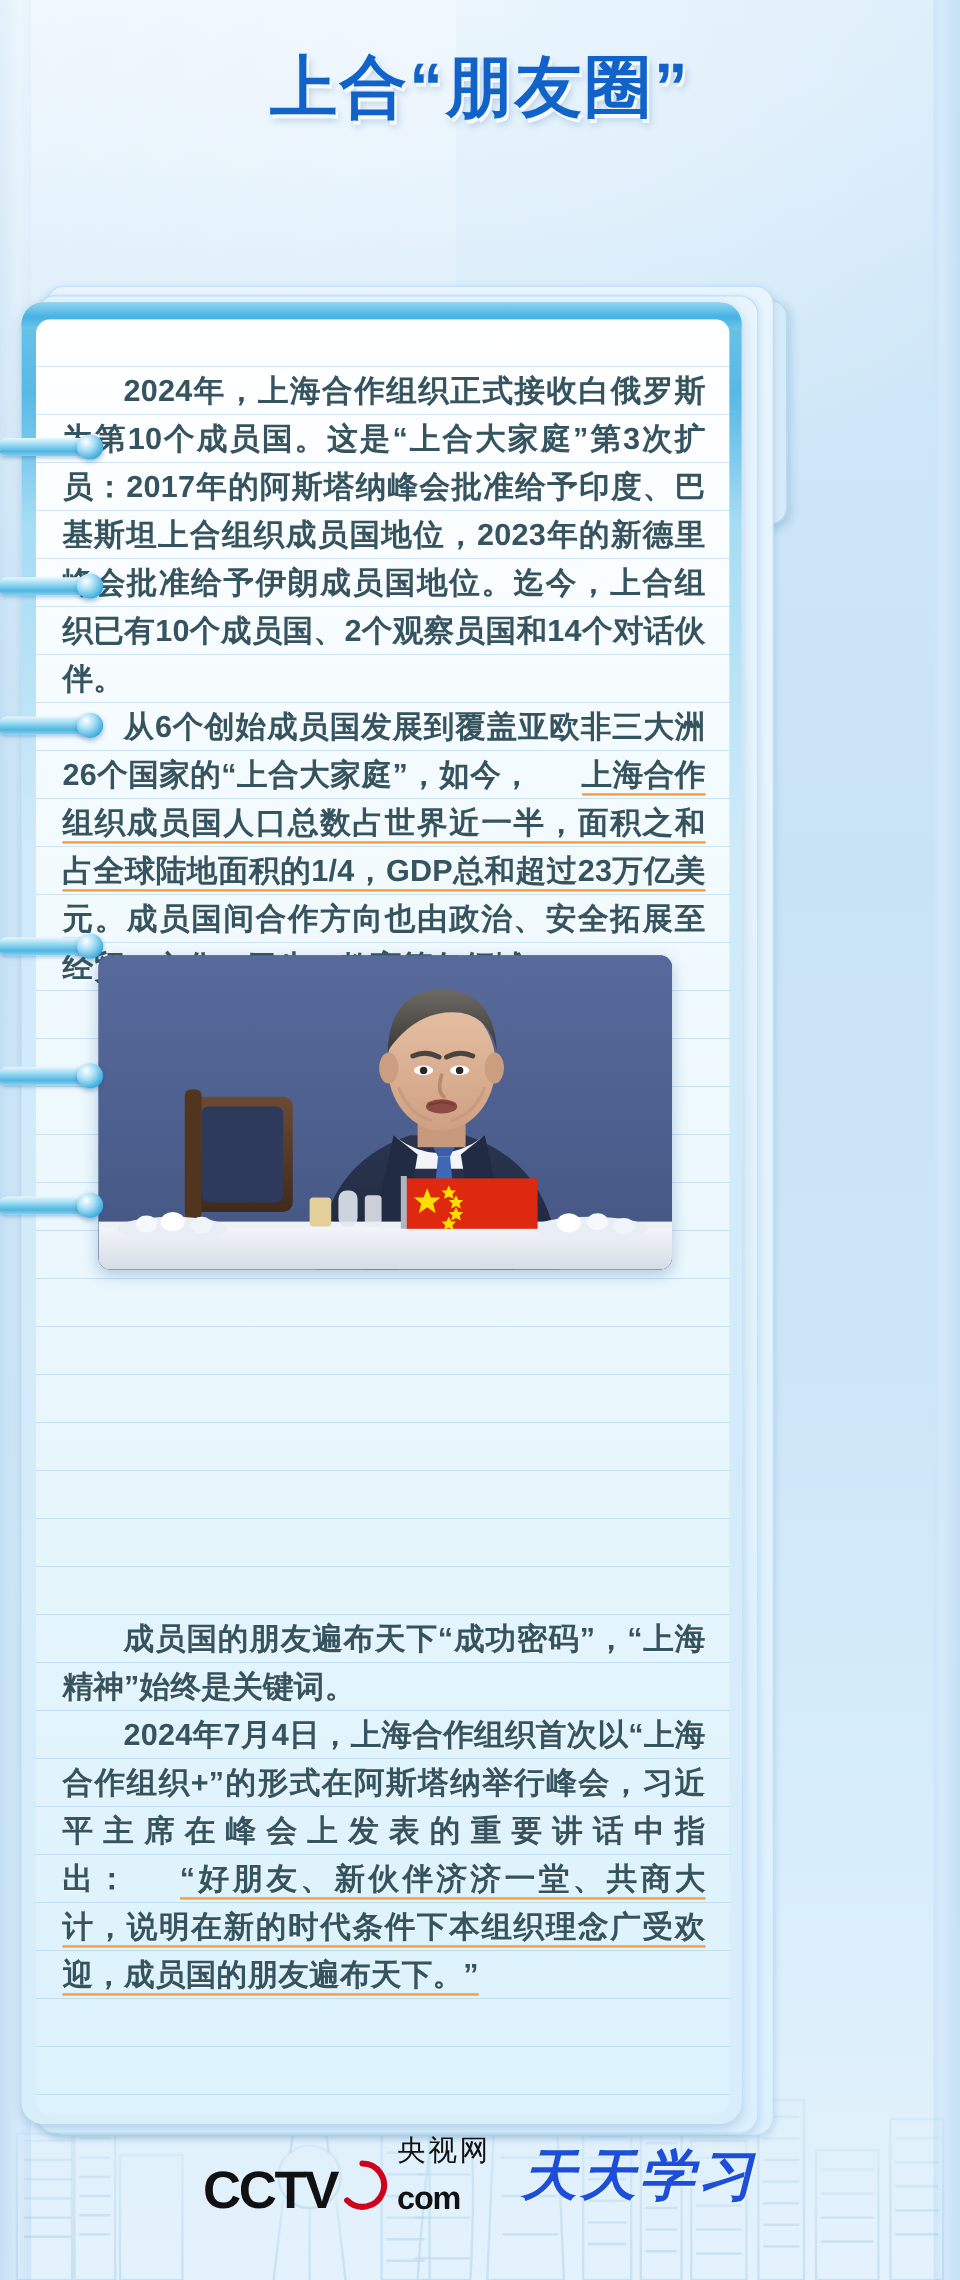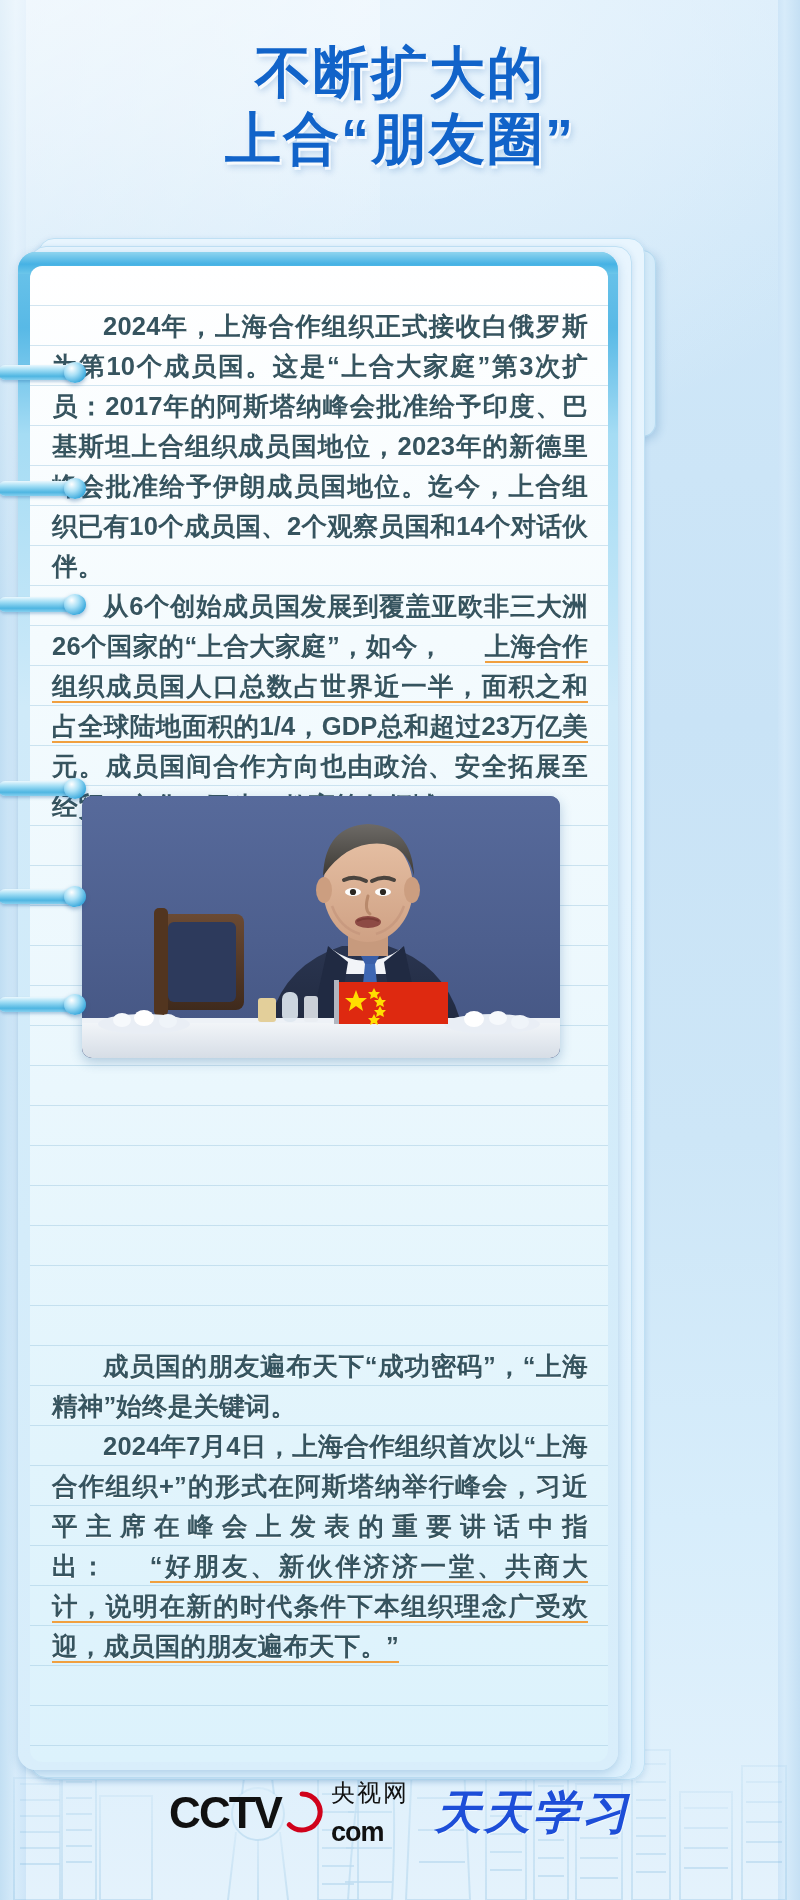--- a/index.html
+++ b/index.html
@@ -159,21 +159,21 @@
     border-radius:10px;overflow:hidden;
     box-shadow:0 4px 12px rgba(35,95,150,.3);
     background:#4d5f8e;
   }
 
   
   #footer{
     position:absolute;left:0;bottom:52px;width:800px;height:70px;z-index:9;
     display:flex;align-items:center;justify-content:center;gap:26px;
   }
-  #cctv-logo{display:flex;align-items:center;gap:4px;}
+  #cctv-logo{display:flex;align-items:flex-end;gap:4px;}
   #cctv-word{
     font-family:"Liberation Sans","DejaVu Sans",sans-serif;
     font-weight:700;font-size:44px;letter-spacing:-2px;color:#111;
     line-height:40px;
   }
   #cctv-cn{display:flex;flex-direction:column;line-height:1;margin-left:2px;}
   #cctv-cn-top{font-size:24px;font-weight:400;color:#111;letter-spacing:2px;}
   #cctv-cn-bot{font-size:27px;font-weight:700;color:#111;letter-spacing:-1px;margin-top:14px;}
   #ttxx{
     font-family:Liberation Serif, serif;
@@ -233,21 +233,20 @@
     <rect x="680" y="222" width="52" height="108"></rect>
     <path d="M684 238 h44 M684 258 h44 M684 278 h44 M684 298 h44"></path>
     <rect x="742" y="196" width="44" height="134"></rect>
     <path d="M746 212 h36 M746 232 h36 M746 252 h36 M746 272 h36 M746 292 h36"></path>
 
     <path d="M0 318 h800"></path>
   </g>
 </svg>
 
 <div id="title">
-  <span class="title-line">不断扩大的</span>
   <span class="title-line">上合“朋友圈”</span>
 </div>
 
 <div id="side-tab">
   <span id="side-tab-label">学习笔记</span>
 </div>
 
 <div id="notebook">
   <div class="back-sheet" id="back-sheet-1"></div>
   <div class="back-sheet" id="back-sheet-2"></div>

